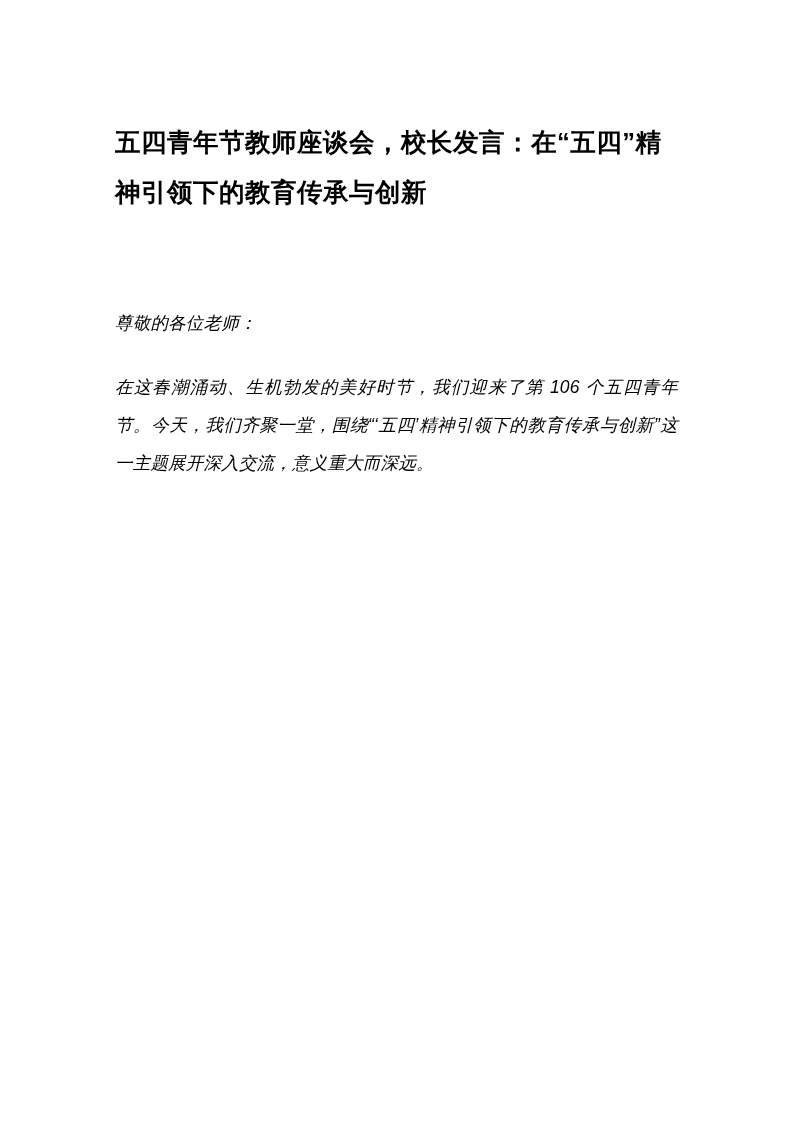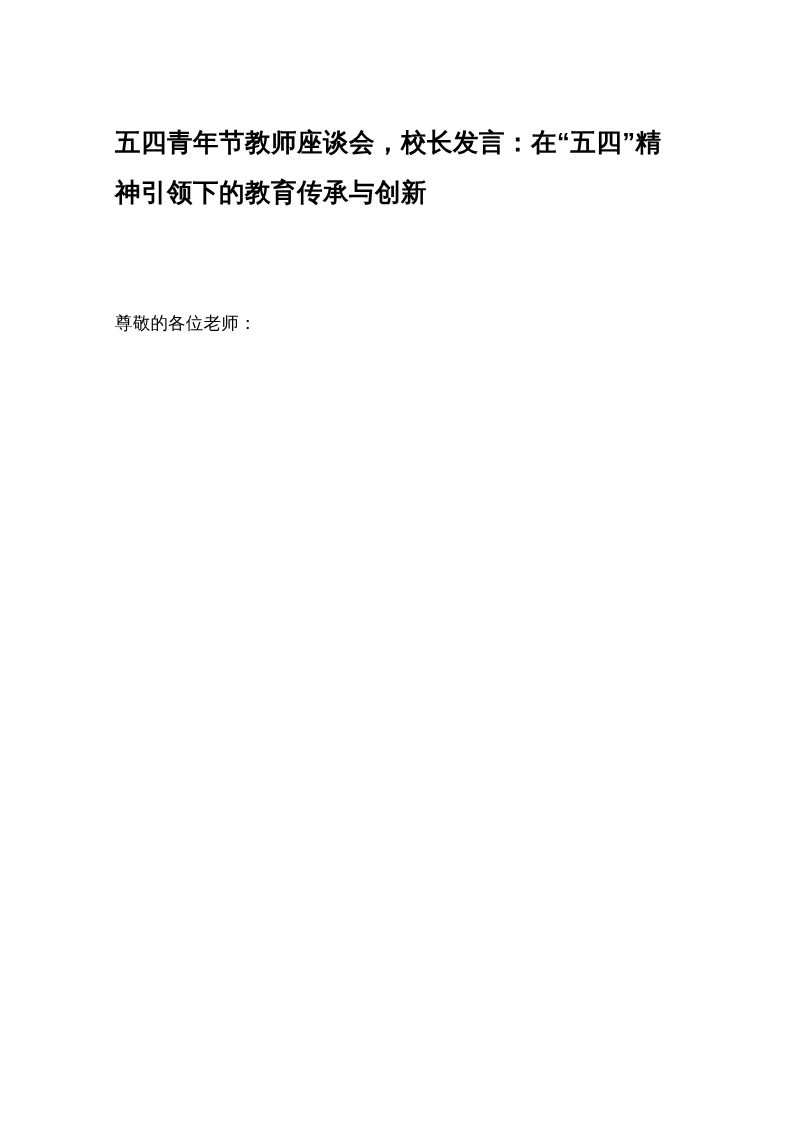--- a/index.html
+++ b/index.html
@@ -25,20 +25,21 @@
     font-size: 25.5px;
     font-weight: bold;
     line-height: 1.95;
     letter-spacing: 0.5px;
     text-align: left;
     margin: 0;
     color: #000;
   }
   .body-block {
     margin-top: 88px;
+    font-style: italic;
   }
   p.para {
     font-size: 17.5px;
     line-height: 2.17;
     letter-spacing: 0.2px;
     margin: 0 0 26px 0;
     text-align: justify;
     text-justify: inter-ideograph;
     color: #000;
   }
@@ -48,15 +49,16 @@
 </style>
 </head>
 <body>
 
 <div class="page">
 
   <h1 class="doc-title">五四青年节教师座谈会，校长发言：在“五四”精神引领下的教育传承与创新</h1>
 
   <div class="body-block">
     <p class="para">尊敬的各位老师：</p>
+    <p class="para">在这春潮涌动、生机勃发的美好时节，我们迎来了第 106 个五四青年节。今天，我们齐聚一堂，围绕“‘五四’精神引领下的教育传承与创新”这一主题展开深入交流，意义重大而深远。</p>
   </div>
 
 </div>
 
 </body></html>

